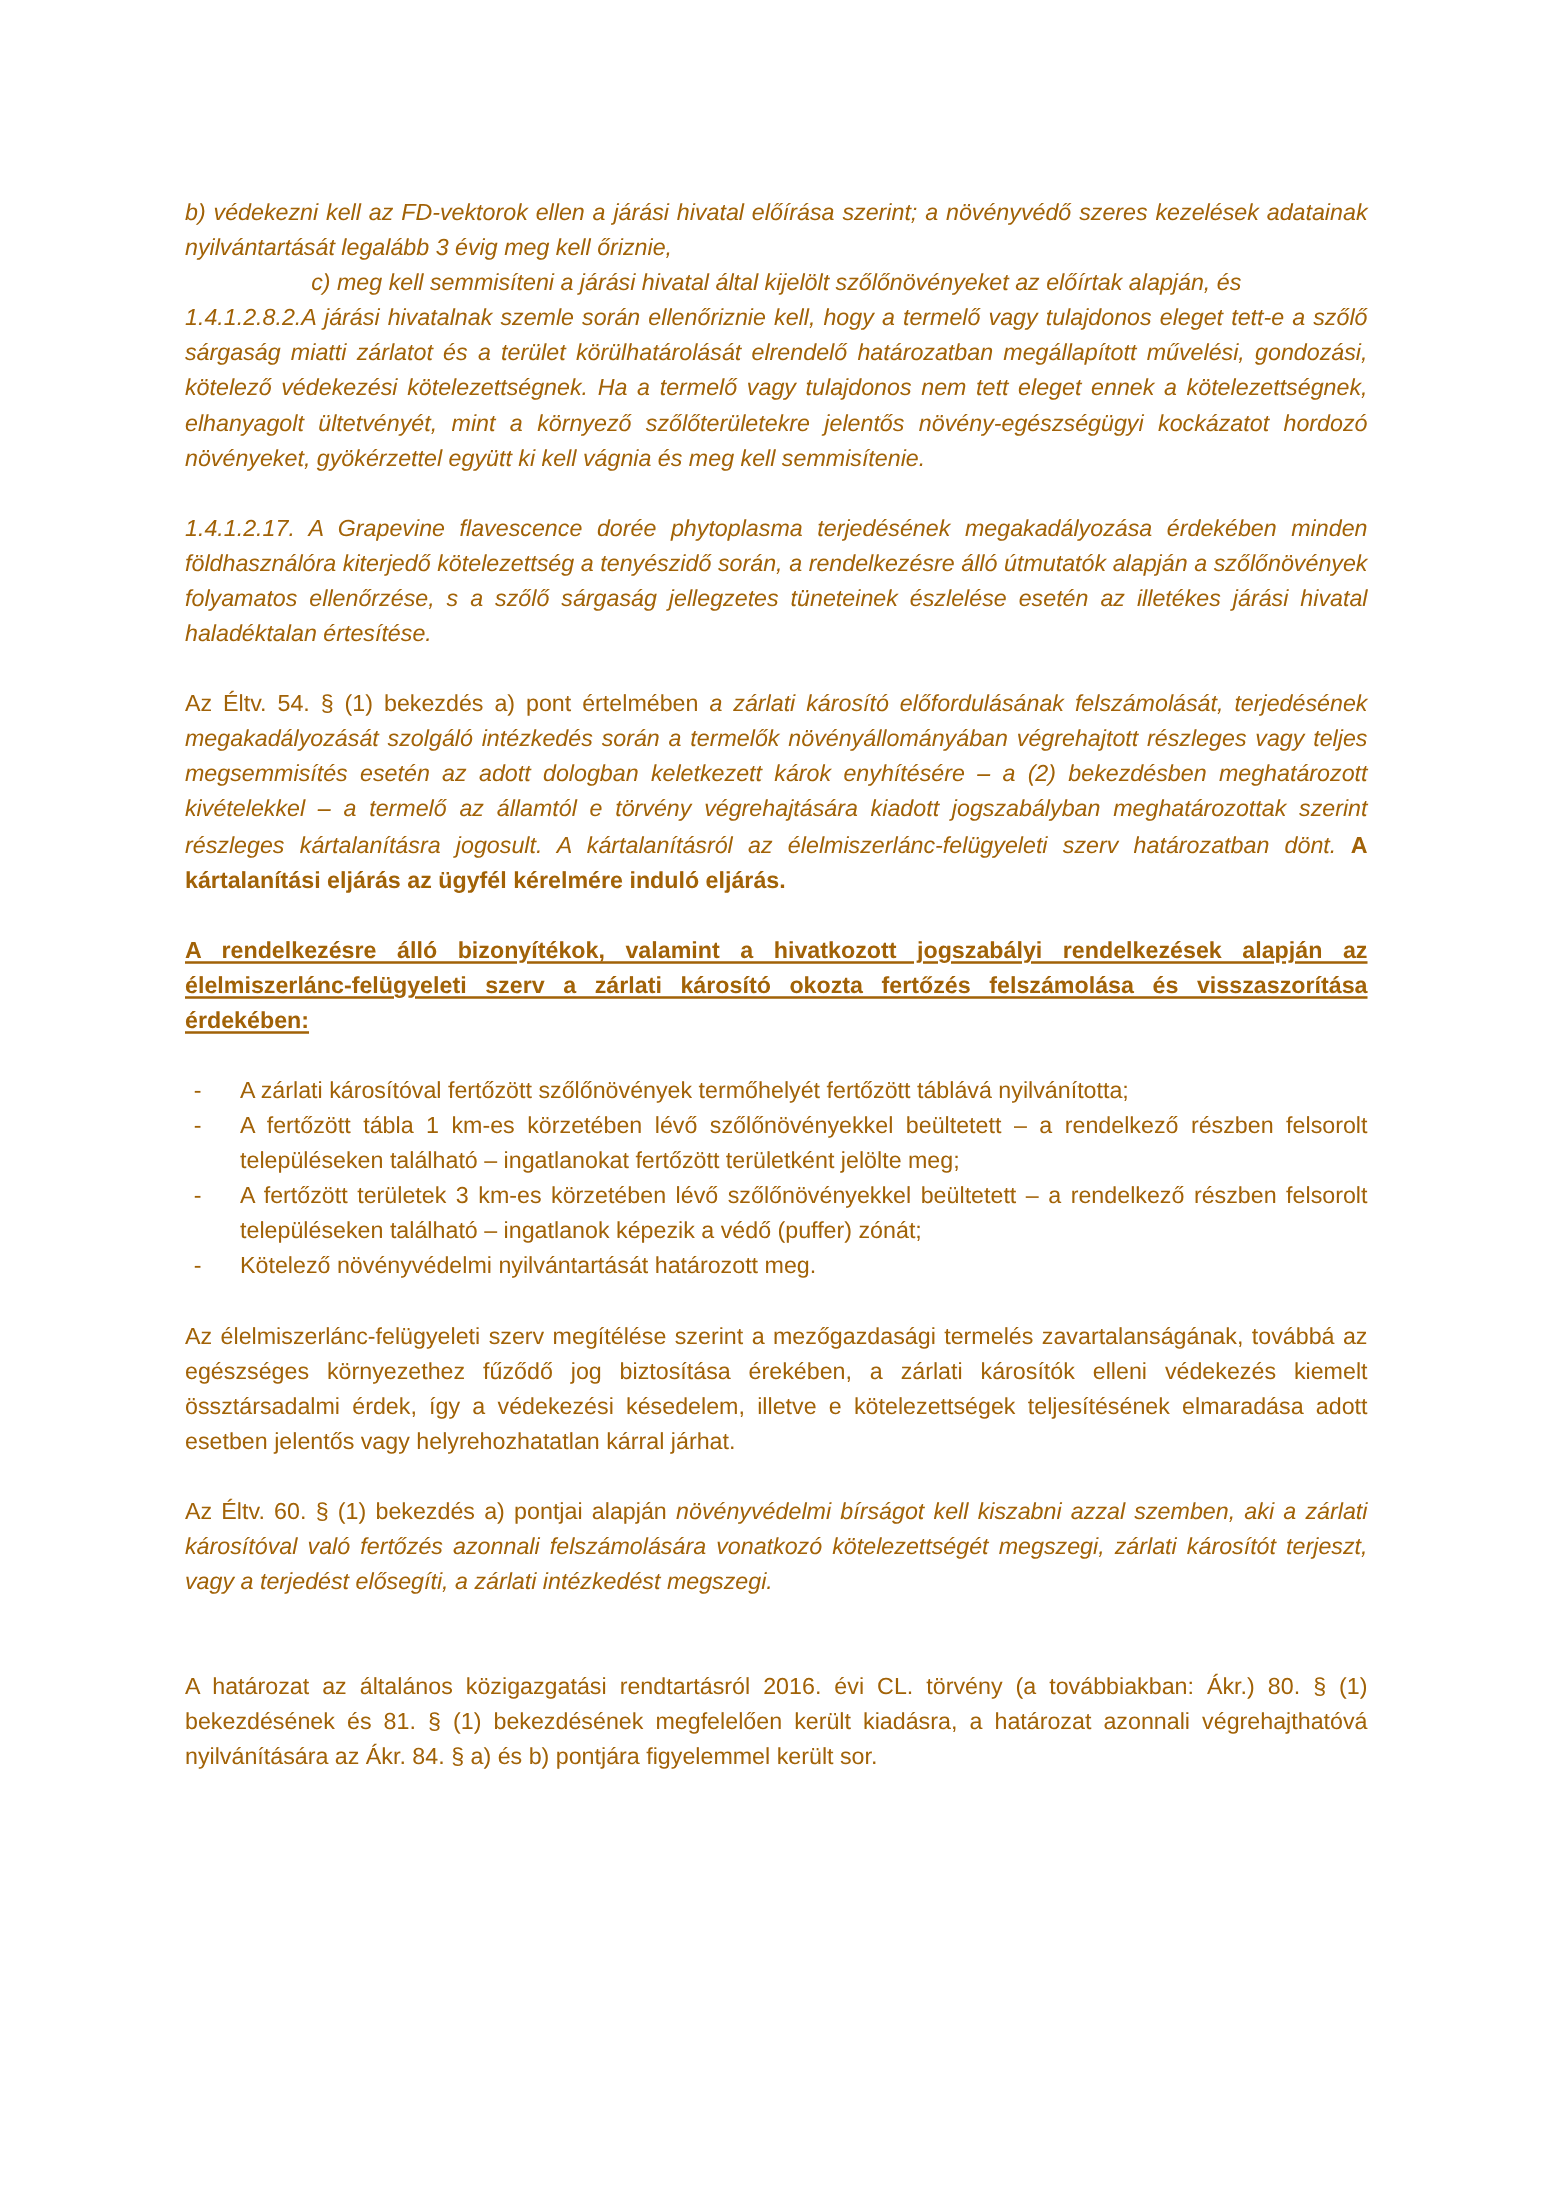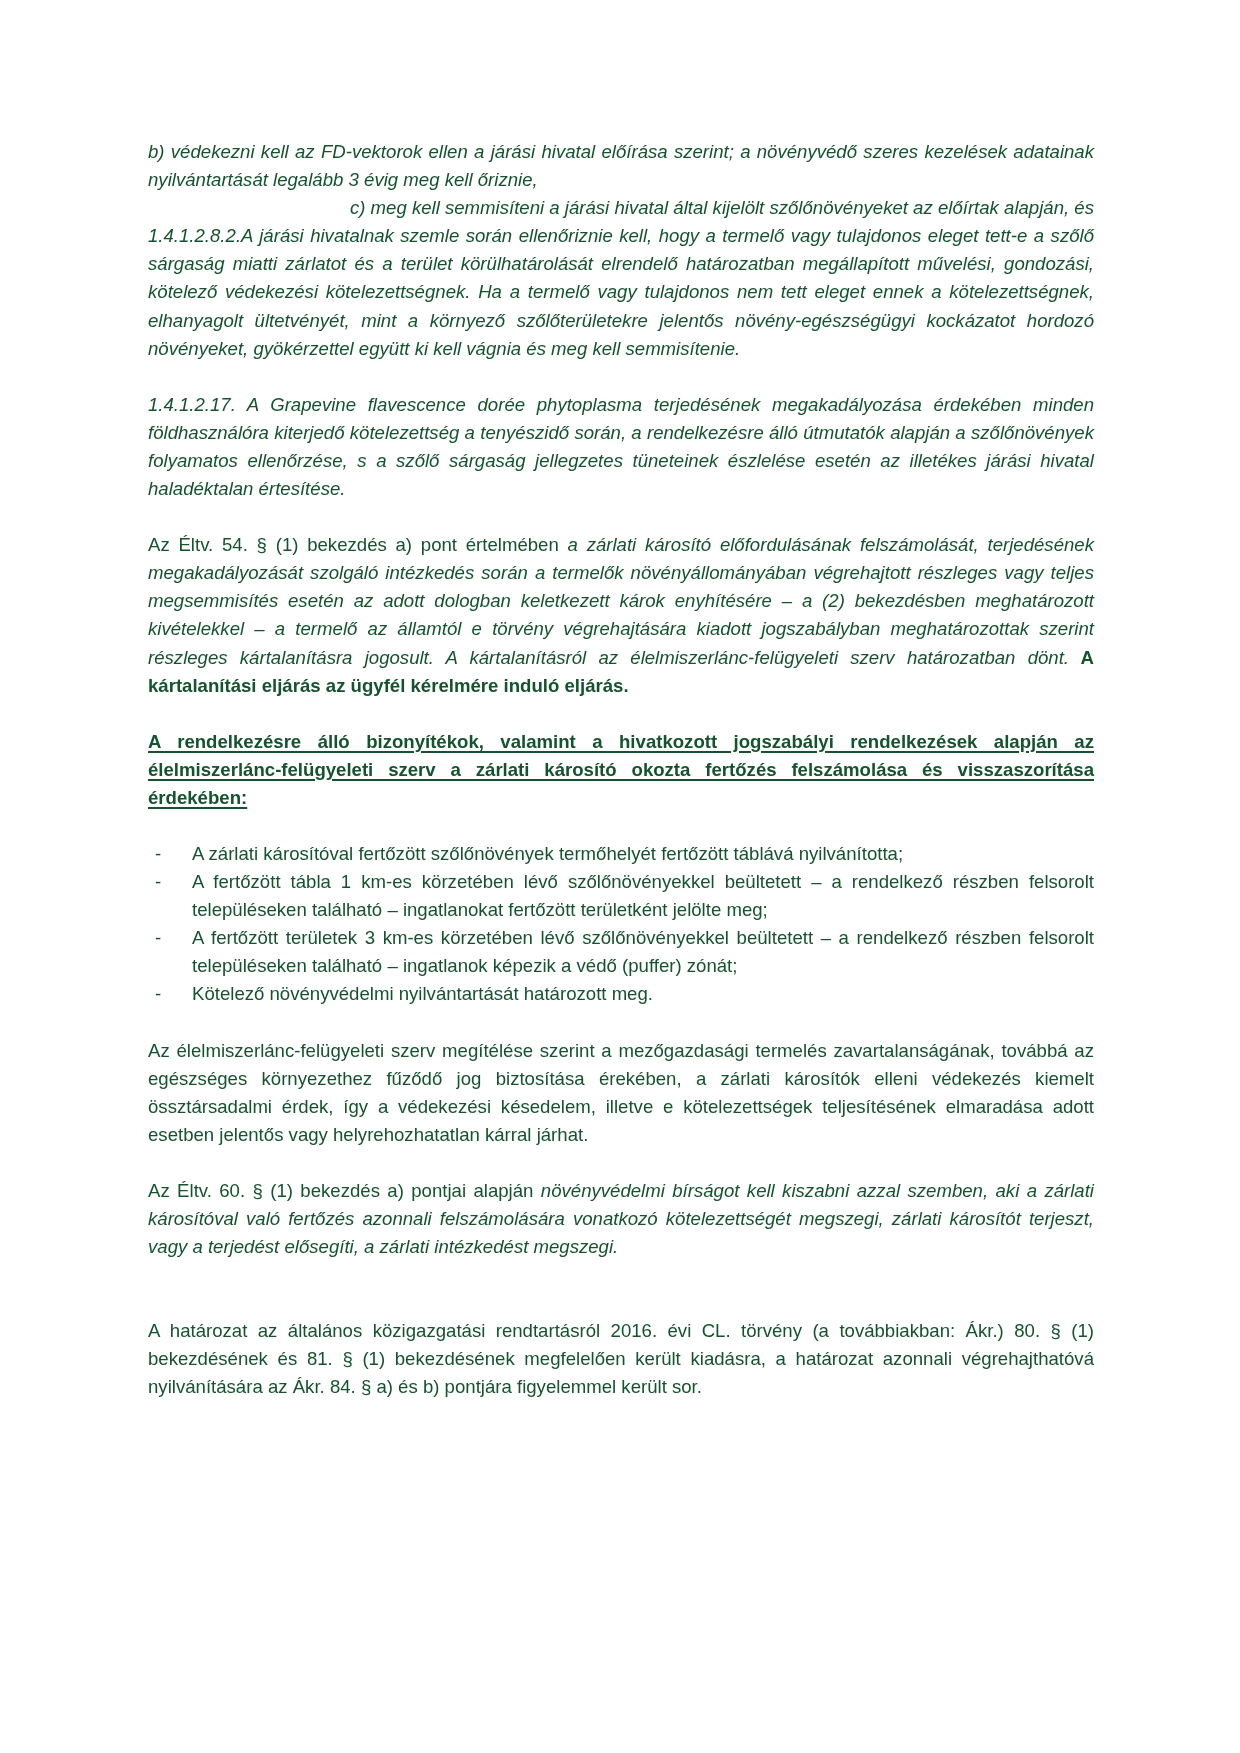--- a/index.html
+++ b/index.html
@@ -1,37 +1,37 @@
 <!DOCTYPE html>
 <html><head>
 <meta charset="utf-8">
 <style>
   html, body { margin: 0; padding: 0; background: #ffffff; }
   body { width: 1240px; height: 1753px; position: relative; overflow: hidden; }
   .page {
-    position: absolute; left: 148px; top: 138px; width: 946px;
+    position: absolute; left: 148px; top: 156px; width: 946px;
     font-family: "Liberation Sans", sans-serif;
-    font-size: 18.6px; line-height: 28.1px; color: #14532d;
+    font-size: 18.6px; line-height: 28.1px; color: #a16207;
   }
   p { margin: 0; text-align: justify; }
   .gap { height: 28px; }
   .i { font-style: italic; }
   .b { font-weight: bold; }
   .bu { font-weight: bold; text-decoration: underline; text-decoration-thickness: 2px; text-underline-offset: 3px; }
   ul.dash { list-style: none; margin: 0; padding: 0; }
   ul.dash li { position: relative; padding-left: 44px; text-align: justify; }
   ul.dash li .dash-mark { position: absolute; left: 7px; top: 0; }
 </style>
 </head>
 <body>
 
 <div class="page">
 
   <p class="i">b) védekezni kell az FD-vektorok ellen a járási hivatal előírása szerint; a növényvédő szeres kezelések adatainak nyilvántartását legalább 3 évig meg kell őriznie,</p>
-  <p class="i" style="text-align:right">c) meg kell semmisíteni a járási hivatal által kijelölt szőlőnövényeket az előírtak alapján, és</p>
+  <p class="i" style="text-align:center">c) meg kell semmisíteni a járási hivatal által kijelölt szőlőnövényeket az előírtak alapján, és</p>
   <p class="i">1.4.1.2.8.2.A járási hivatalnak szemle során ellenőriznie kell, hogy a termelő vagy tulajdonos eleget tett-e a szőlő sárgaság miatti zárlatot és a terület körülhatárolását elrendelő határozatban megállapított művelési, gondozási, kötelező védekezési kötelezettségnek. Ha a termelő vagy tulajdonos nem tett eleget ennek a kötelezettségnek, elhanyagolt ültetvényét, mint a környező szőlőterületekre jelentős növény-egészségügyi kockázatot hordozó növényeket, gyökérzettel együtt ki kell vágnia és meg kell semmisítenie.</p>
 
   <div class="gap"></div>
   <p class="i">1.4.1.2.17. A Grapevine flavescence dorée phytoplasma terjedésének megakadályozása érdekében minden földhasználóra kiterjedő kötelezettség a tenyészidő során, a rendelkezésre álló útmutatók alapján a szőlőnövények folyamatos ellenőrzése, s a szőlő sárgaság jellegzetes tüneteinek észlelése esetén az illetékes járási hivatal haladéktalan értesítése.</p>
 
   <div class="gap"></div>
   <p><span>Az Éltv. 54. § (1) bekezdés a) pont értelmében </span><span class="i">a zárlati károsító előfordulásának felszámolását, terjedésének megakadályozását szolgáló intézkedés során a termelők növényállományában végrehajtott részleges vagy teljes megsemmisítés esetén az adott dologban keletkezett károk enyhítésére – a (2) bekezdésben meghatározott kivételekkel – a termelő az államtól e törvény végrehajtására kiadott jogszabályban meghatározottak szerint részleges kártalanításra jogosult. A kártalanításról az élelmiszerlánc-felügyeleti szerv határozatban dönt.</span><span class="b"> A kártalanítási eljárás az ügyfél kérelmére induló eljárás.</span></p>
 
   <div class="gap"></div>
   <p class="bu">A rendelkezésre álló bizonyítékok, valamint a hivatkozott jogszabályi rendelkezések alapján az élelmiszerlánc-felügyeleti szerv a zárlati károsító okozta fertőzés felszámolása és visszaszorítása érdekében:</p>

